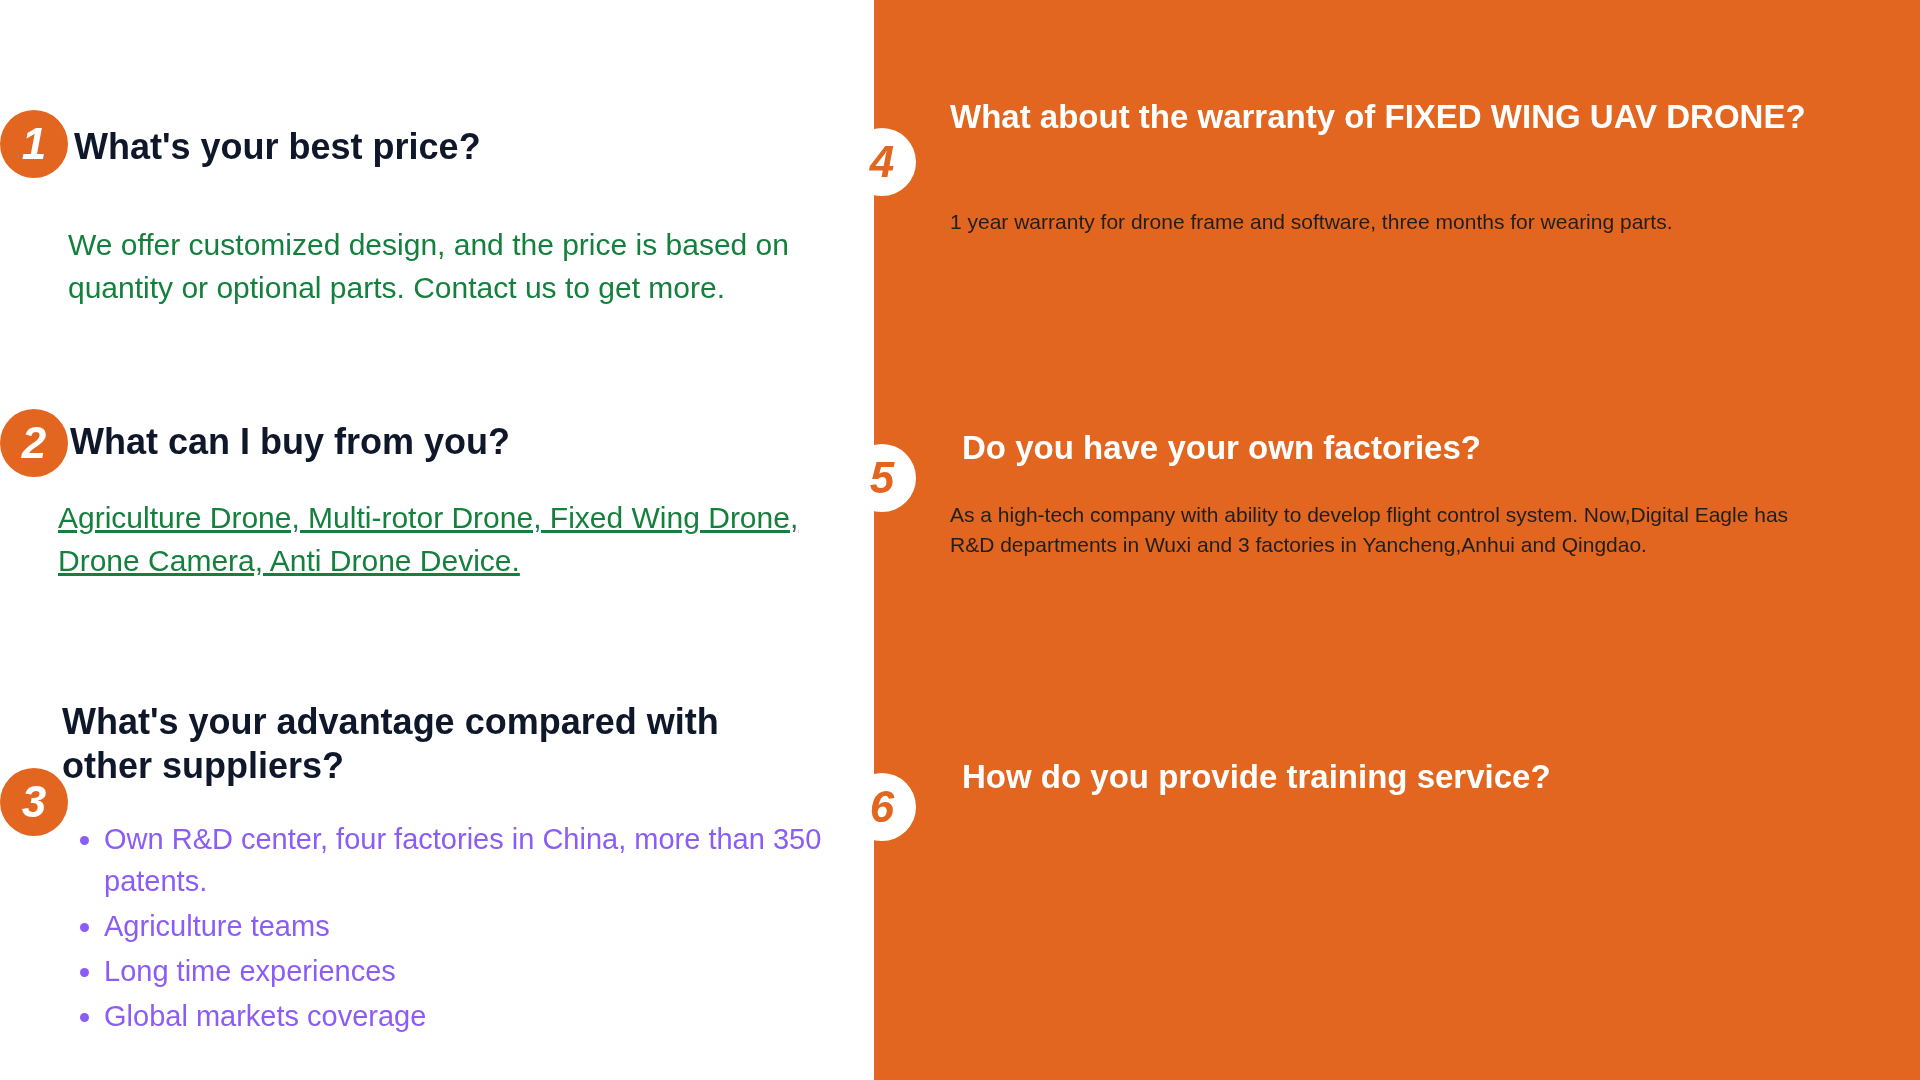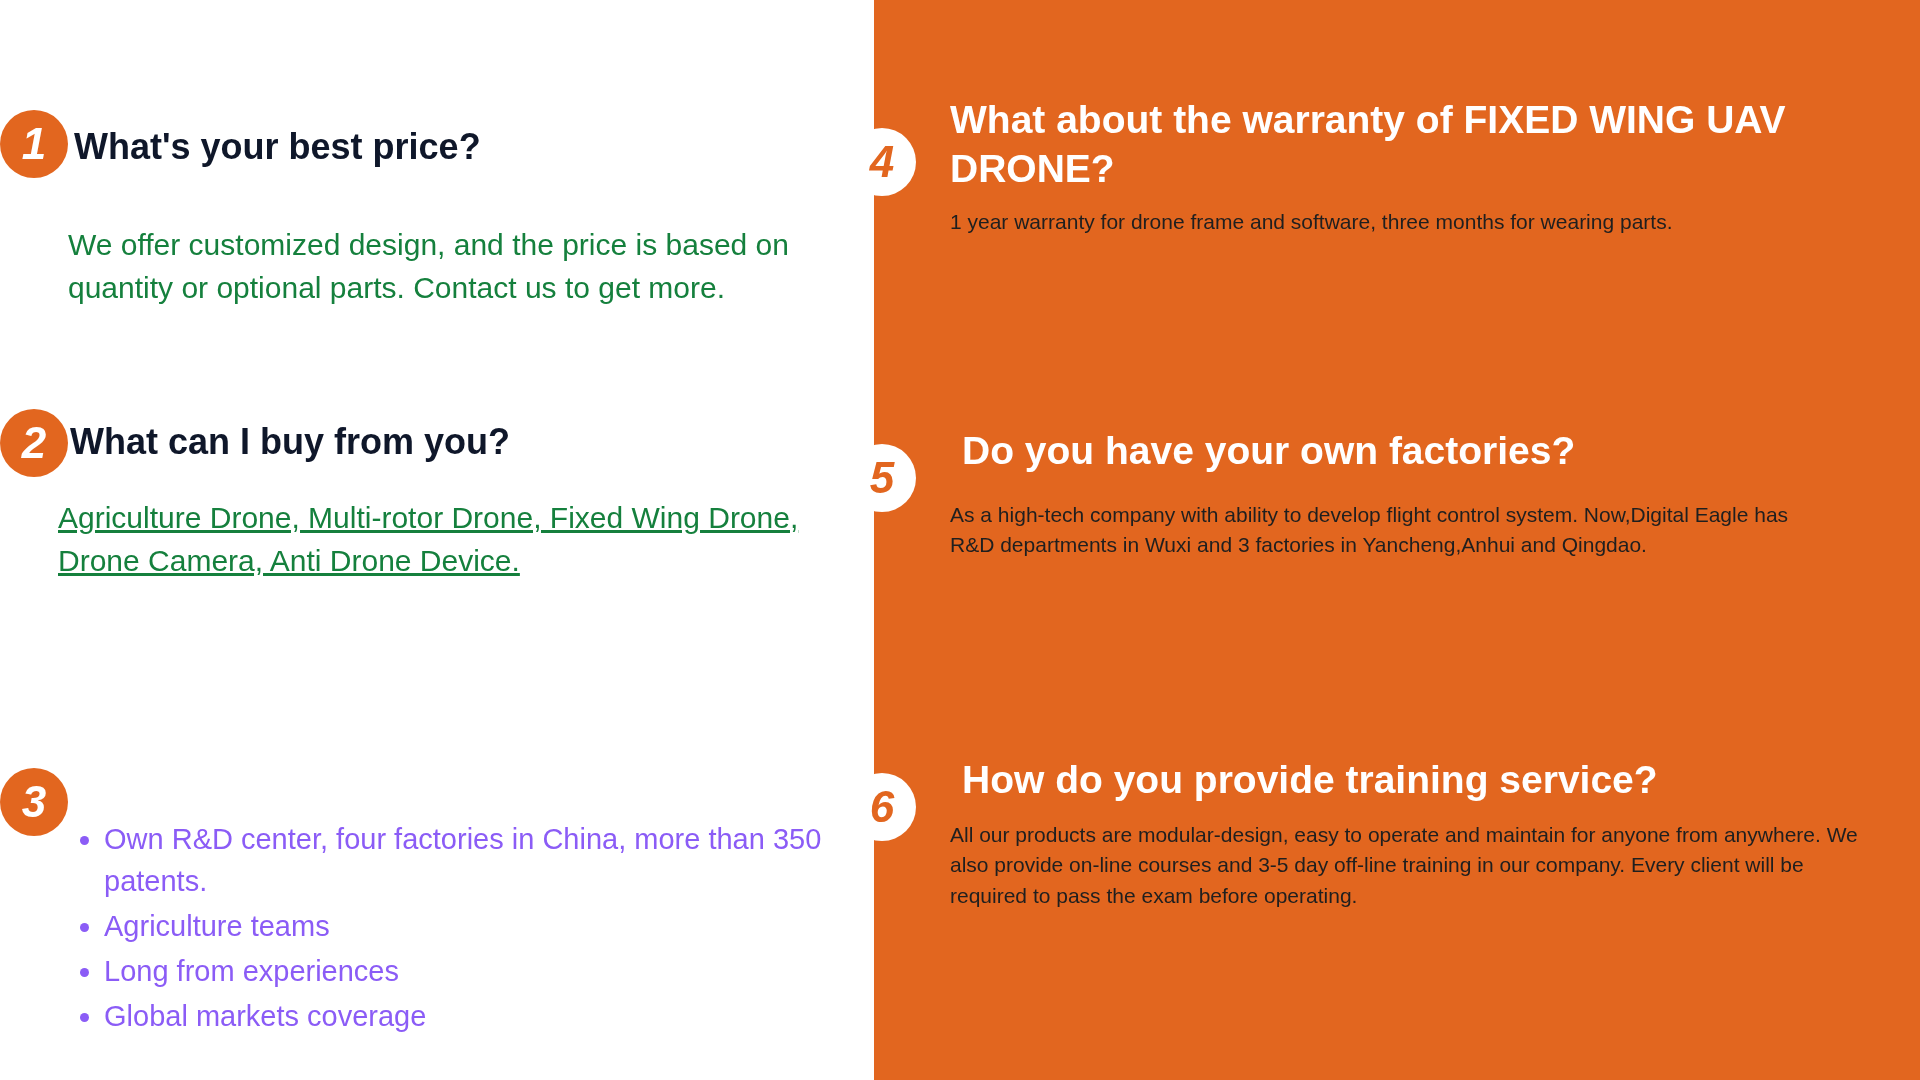--- a/index.html
+++ b/index.html
@@ -72,21 +72,21 @@
   .q-body-left {
     position: absolute;
     color: #15803d;
     font-size: 30px;
     line-height: 1.42;
   }
 
   .q-title-right {
     position: absolute;
     color: #ffffff;
-    font-size: 39px;
+    font-size: 33px;
     font-weight: bold;
     line-height: 1.25;
   }
 
   .q-body-right {
     position: absolute;
     color: #1f1f1f;
     font-size: 21px;
     line-height: 1.45;
   }
@@ -113,38 +113,38 @@
 
     <div class="badge" style="left:0px; top:110px;">1</div>
     <div class="q-title-left" style="left:74px; top:125px; width:640px;">What's your best price?</div>
     <div class="q-body-left" style="left:68px; top:224px; width:790px;">We offer customized design, and the price is based on quantity or optional parts. Contact us to get more.</div>
 
     <div class="badge" style="left:0px; top:409px;">2</div>
     <div class="q-title-left" style="left:70px; top:420px; width:660px;">What can I buy from you?</div>
     <div class="q-body-left" style="left:58px; top:497px; width:800px;text-decoration:underline;">Agriculture Drone, Multi-rotor Drone, Fixed Wing Drone, Drone Camera, Anti Drone Device.</div>
 
     <div class="badge" style="left:0px; top:768px;">3</div>
+    <div class="q-title-left" style="left:62px; top:700px; width:720px;">What's your advantage compared with other suppliers?</div>
     <ul class="bullets" style="left:62px; top:818px; width:790px;">
       <li>Own R&amp;D center, four factories in China, more than 350 patents.</li>
       <li>Agriculture teams</li>
-      <li>Long from experiences</li>
+      <li>Long time experiences</li>
       <li>Global markets coverage</li>
     </ul>
 
   </div>
 
   <div id="right-panel">
 
     <div class="badge on-orange" style="left:-26px; top:128px;">4</div>
     <div class="q-title-right" style="left:76px; top:96px; width:930px;">What about the warranty of FIXED WING UAV DRONE?</div>
     <div class="q-body-right" style="left:76px; top:207px; width:800px;">1 year warranty for drone frame and software, three months for wearing parts.</div>
 
     <div class="badge on-orange" style="left:-26px; top:444px;">5</div>
     <div class="q-title-right" style="left:88px; top:427px; width:900px;">Do you have your own factories?</div>
     <div class="q-body-right" style="left:76px; top:500px; width:880px;">As a high-tech company with ability to develop flight control system. Now,Digital Eagle has R&amp;D departments in Wuxi and 3 factories in Yancheng,Anhui and Qingdao.</div>
 
     <div class="badge on-orange" style="left:-26px; top:773px;">6</div>
     <div class="q-title-right" style="left:88px; top:756px; width:920px;">How do you provide training service?</div>
-    <div class="q-body-right" style="left:76px; top:820px; width:920px;">All our products are modular-design, easy to operate and maintain for anyone from anywhere. We also provide on-line courses and 3-5 day off-line training in our company. Every client will be required to pass the exam before operating.</div>
 
   </div>
 
 </div>
 
 </body></html>

